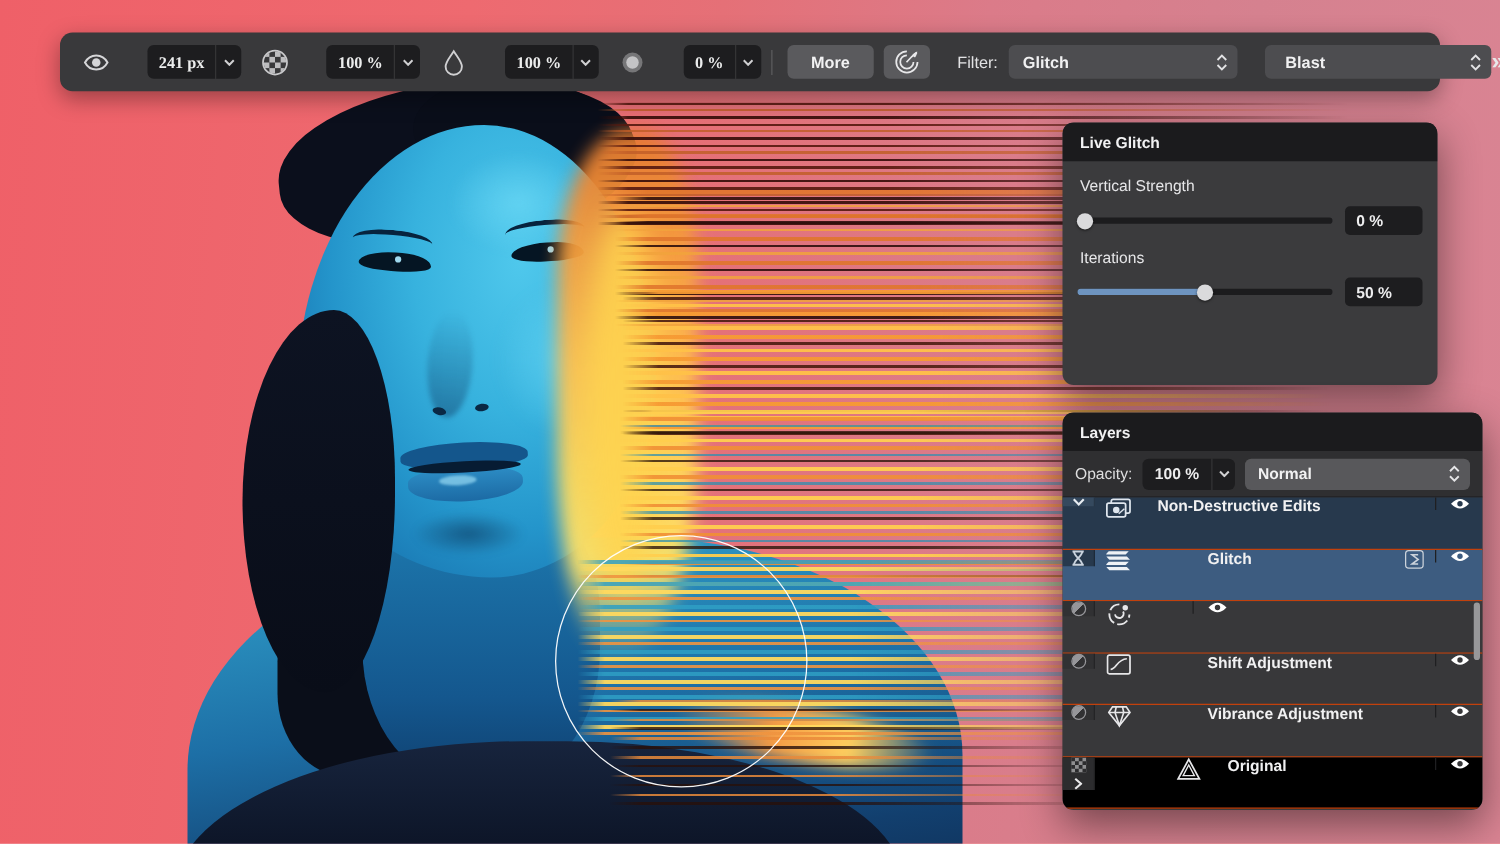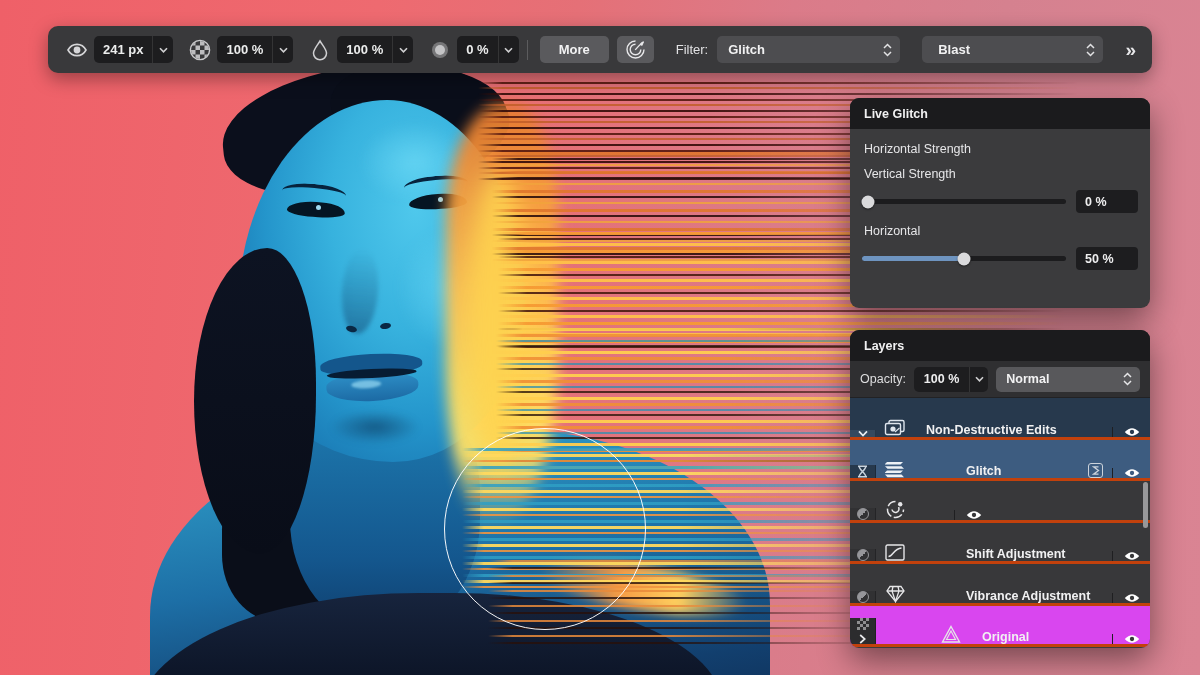--- a/index.html
+++ b/index.html
@@ -98,52 +98,52 @@
   .tb-field { display:flex; align-items:center; background:#1d1d1f; border-radius:5px; height:27px; color:#eceded; font-size:13px; font-weight:600; flex:none; }
   .tb-field .val { padding:0 9px; white-space:nowrap; }
   .tb-field .chev { width:21px; align-self:stretch; border-left:1px solid rgba(255,255,255,.1); display:flex; align-items:center; justify-content:center; }
   .tb-sep { width:1px; height:20px; background:rgba(255,255,255,.18); margin:0 12px 0 8px; flex:none; }
   .tb-btn { background:#5a5a5d; border-radius:5px; height:27px; padding:0 19px; font-size:13px; font-weight:600; color:#f2f2f3; display:flex; align-items:center; flex:none; }
   .tb-iconbtn { background:#5a5a5d; border-radius:5px; height:27px; width:37px; display:flex; align-items:center; justify-content:center; flex:none; }
   .tb-label { font-size:13px; color:#e2e2e4; margin:0 9px 0 22px; flex:none; }
   .tb-select { background:#4d4d50; border-radius:5px; height:27px; display:flex; align-items:center; padding:0 8px 0 11px; font-size:13px; font-weight:600; color:#f1f1f2; flex:none; }
   .tb-select .sel-val { flex:1; }
   .overflow { margin-left:auto; font-size:19px; color:#e8e8ea; font-weight:600; }
-  .mg12 { margin-left:4px; } .mg14 { margin-left:14px; } .mg8 { margin-left:8px; } .mg22 { margin-left:22px; }
+  .mg12 { margin-left:28px;font-family:Liberation Serif, serif; } .mg14 { margin-left:14px; } .mg8 { margin-left:8px; } .mg22 { margin-left:22px; }
 
   
   .panel { position:absolute; background:#3b3b3d; border-radius:9px; box-shadow:0 12px 32px rgba(0,0,0,.45); overflow:hidden; z-index:20; }
   .panel-header { background:#1b1b1d; height:31px; display:flex; align-items:center; padding:0 14px; color:#f1f1f2; font-size:12.5px; font-weight:600; }
   .live-glitch { left:850px; top:98px; width:300px; height:210px; }
   .lg-body { padding:2px 12px 8px 12px; }
   .lg-label { color:#e6e6e8; font-size:12.5px; margin:11px 2px 9px 2px; }
   .slider-row { display:flex; align-items:center; gap:10px; }
   .slider { position:relative; flex:1; height:5px; background:#1c1c1e; border-radius:3px; }
   .slider-fill { position:absolute; left:0; top:0; bottom:0; background:#6e94c0; border-radius:3px; }
   .slider-thumb { position:absolute; top:50%; width:13px; height:13px; background:#dadadc; border-radius:50%; transform:translate(-50%,-50%); box-shadow:0 1px 2px rgba(0,0,0,.5); }
   .value-box { width:62px; height:23px; background:#1d1d1f; border-radius:4px; color:#eeeeef; font-size:12.5px; font-weight:600; display:flex; align-items:center; padding-left:9px; flex:none; }
 
-  .layers-panel { left:850px; top:330px; width:300px; height:318px; }
+  .layers-panel { left:850px; top:330px; width:336px; height:318px; }
   .op-row { height:37px; background:#2f2f31; display:flex; align-items:center; padding:0 10px; gap:8px; border-bottom:1px solid #222224; color:#dededf; font-size:12.5px; }
   .op-field { display:flex; align-items:center; background:#1d1d1f; border-radius:5px; height:25px; color:#ededee; font-size:12.5px; font-weight:600; }
   .op-field .val { padding:0 10px; }
   .op-field .chev { width:19px; align-self:stretch; border-left:1px solid rgba(255,255,255,.1); display:flex; align-items:center; justify-content:center; }
   .blend { flex:1; background:#58585b; border-radius:5px; height:25px; display:flex; align-items:center; padding:0 8px 0 10px; font-size:12.5px; font-weight:600; color:#f2f2f3; }
   .blend .sel-val { flex:1; }
 
-  .lrow { height:41.5px; display:flex; align-items:flex-end; border-bottom:3px solid #c2410c; }
+  .lrow { height:41.5px; display:flex; align-items:flex-start; border-bottom:1px solid #c2410c; }
   .lrow:last-child { border-bottom:none; }
   .strip { width:26px; display:flex; flex-direction:column; align-items:center; justify-content:center; flex:none; border-right:1px solid rgba(0,0,0,.25); }
   .iconcell { width:38px; display:flex; align-items:center; justify-content:center; flex:none; }
   .lname { flex:1; display:flex; align-items:center; padding-left:12px; font-size:12.5px; font-weight:600; color:#f1f1f2; min-width:0; }
   .eyecell { width:38px; border-left:1px solid #1f1f21; display:flex; align-items:center; justify-content:center; flex:none; }
   .row-group { background:#27394d; } .row-group .strip { background:#35495e; }
   .row-sel { background:#3d5c80; } .row-sel .strip { background:#27394d; }
   .row-adj { background:#38383a; } .row-adj .strip { background:#313133; }
-  .row-img { background:#d946ef; } .row-img .strip { background:#2c2c2e; width:26px; gap:4px; }
+  .row-img { background:#000000; } .row-img .strip { background:#2c2c2e; width:26px; gap:4px; }
   .mask-thumb { width:40px; flex:none; background:#000; position:relative;
     background-image:radial-gradient(ellipse 9px 15px at 55% 32%, #fff 62%, rgba(255,255,255,0) 78%),
                      radial-gradient(ellipse 8px 13px at 44% 68%, #fff 58%, rgba(255,255,255,0) 76%); }
   .adj-thumb { width:40px; flex:none; background:#fff; position:relative; overflow:hidden; }
   .adj-thumb .head { position:absolute; left:11px; top:3px; width:18px; height:21px; background:#000; border-radius:50%; }
   .adj-thumb .torso { position:absolute; left:2px; bottom:-8px; width:36px; height:18px; background:#000; border-radius:50% 50% 0 0; }
   .photo-thumb { width:56px; flex:none; background-color:#e8626e; position:relative; overflow:hidden;
     background-image:radial-gradient(ellipse 10px 13px at 40% 42%, #0c1220 58%, rgba(12,18,32,0) 70%),
                      radial-gradient(ellipse 8px 10px at 41% 60%, #35b4e2 66%, rgba(53,180,226,0) 78%),
                      radial-gradient(ellipse 6px 9px at 57% 62%, #f2a03c 48%, rgba(242,160,60,0) 64%); }
@@ -300,30 +300,29 @@
             <path d="M1 9 L4.5 12.5 L8 9"></path>
         </svg>
       </span>
     </div>
     <span class="overflow">»</span>
   </div>
 
   <div class="panel live-glitch">
     <div class="panel-header">Live Glitch</div>
     <div class="lg-body">
-      <div class="lg-label">Horizontal Strength</div>
       <div class="lg-label">Vertical Strength</div>
       <div class="slider-row">
         <div class="slider">
           <div class="slider-fill" style="width: 1.5%;"></div>
           <div class="slider-thumb" style="left: 3%;"></div>
         </div>
         <div class="value-box">0 %</div>
       </div>
-      <div class="lg-label">Horizontal</div>
+      <div class="lg-label">Iterations</div>
       <div class="slider-row">
         <div class="slider">
           <div class="slider-fill" style="width: 50%;"></div>
           <div class="slider-thumb" style="left: 50%;"></div>
         </div>
         <div class="value-box">50 %</div>
       </div>
     </div>
   </div>
 

